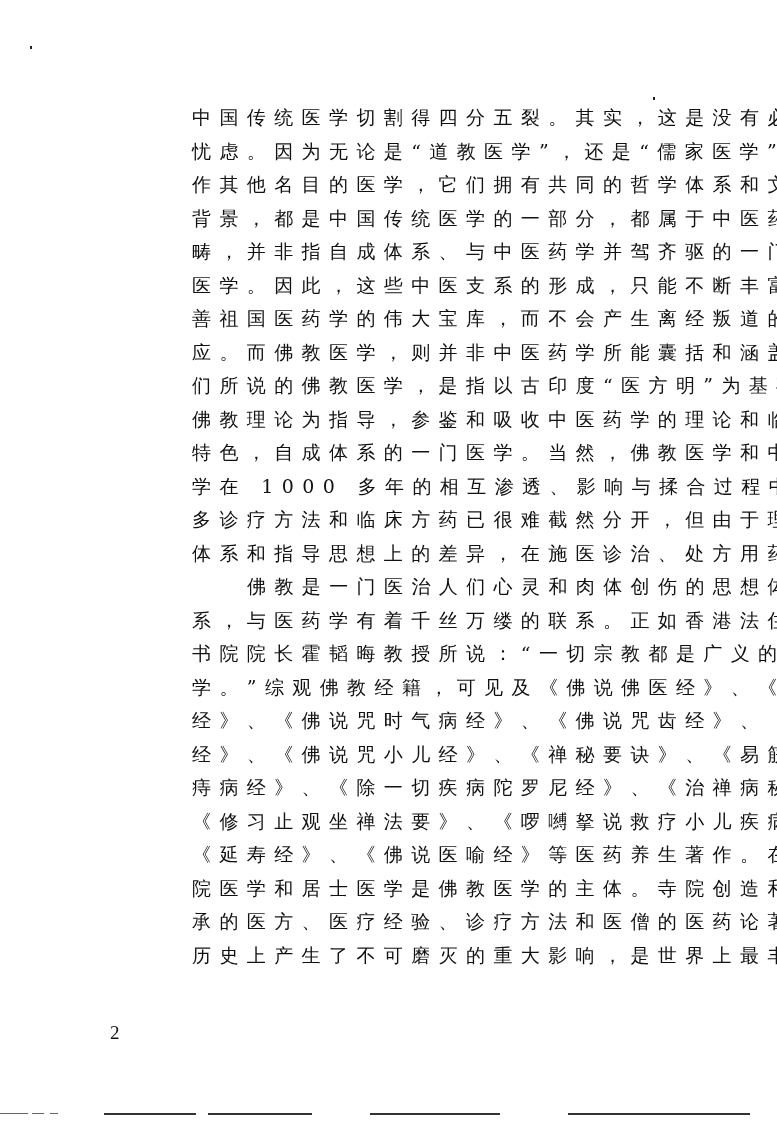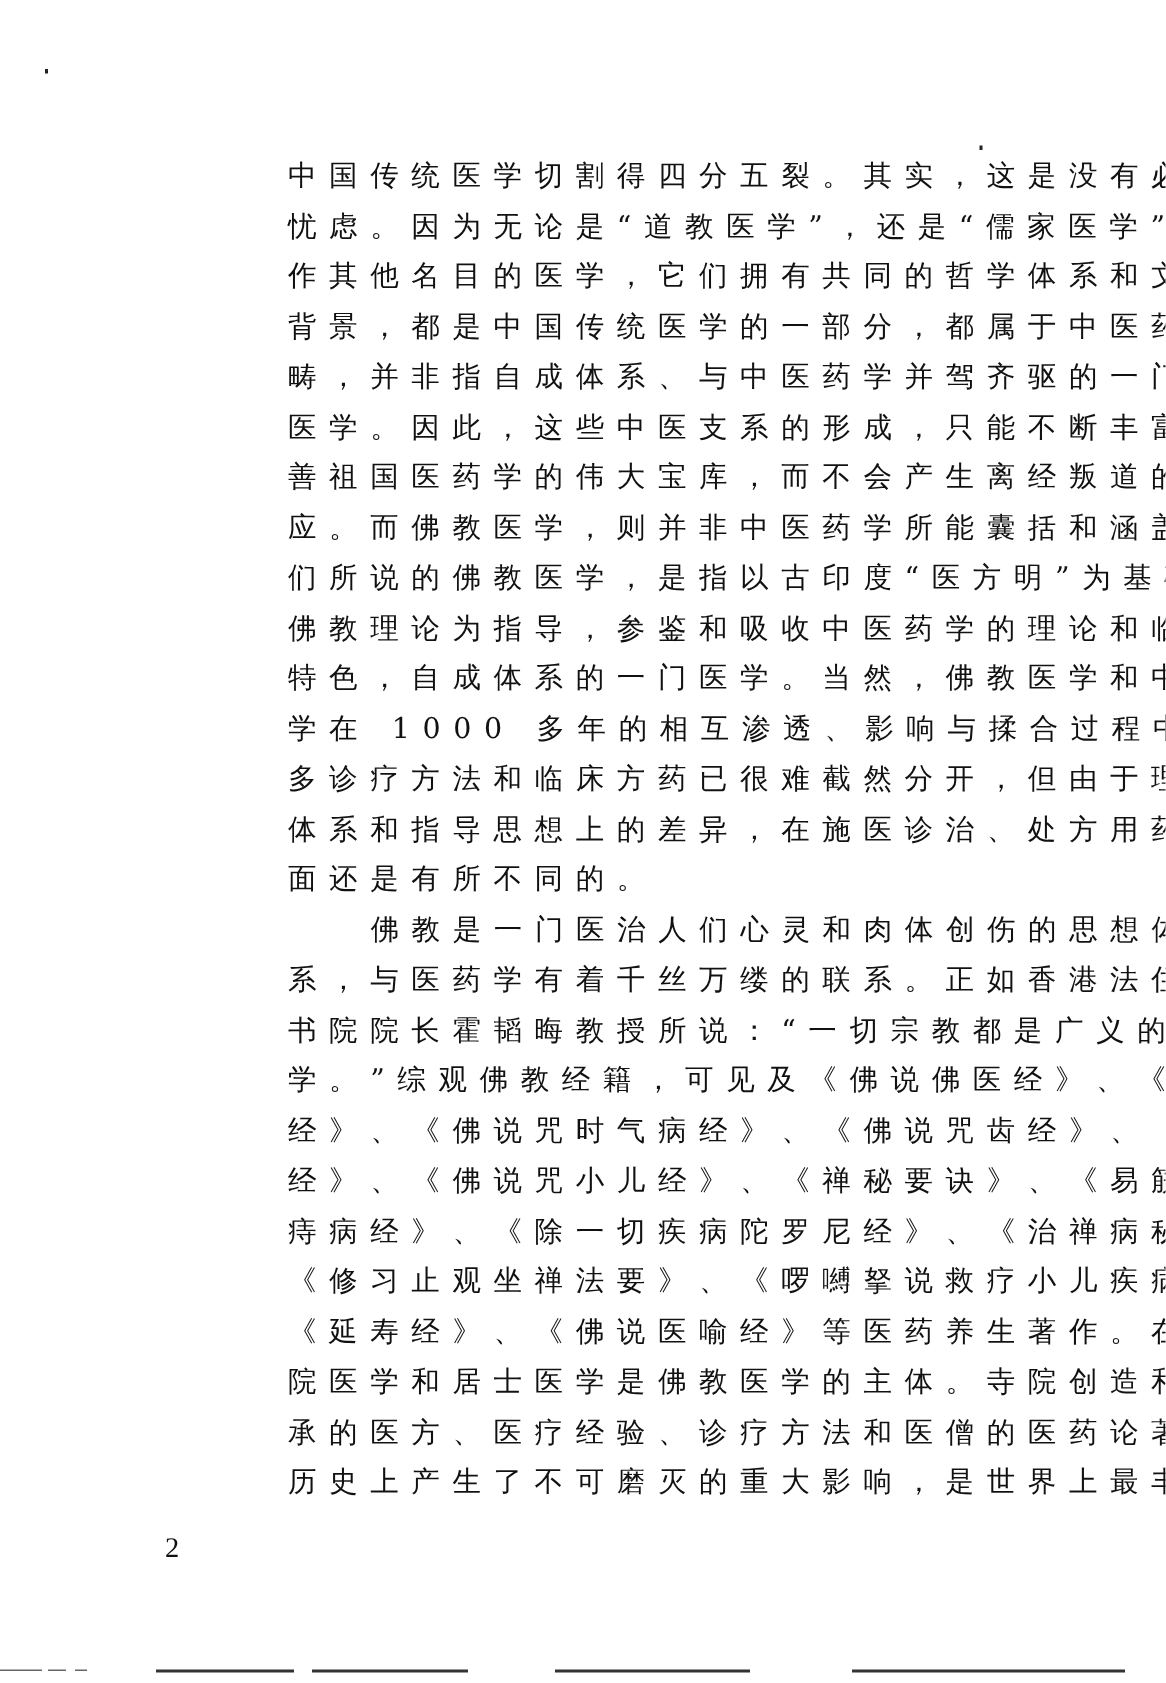--- a/index.html
+++ b/index.html
@@ -81,21 +81,20 @@
       <div class="line">畴，并非指自成体系、与中医药学并驾齐驱的一门传统</div>
       <div class="line">医学。因此，这些中医支系的形成，只能不断丰富和完</div>
       <div class="line">善祖国医药学的伟大宝库，而不会产生离经叛道的效</div>
       <div class="line">应。而佛教医学，则并非中医药学所能囊括和涵盖。我</div>
       <div class="line">们所说的佛教医学，是指以古印度“医方明”为基础，以</div>
       <div class="line">佛教理论为指导，参鉴和吸收中医药学的理论和临床</div>
       <div class="line">特色，自成体系的一门医学。当然，佛教医学和中医药</div>
       <div class="line">学在 1000 多年的相互渗透、影响与揉合过程中，有许</div>
       <div class="line">多诊疗方法和临床方药已很难截然分开，但由于理论</div>
       <div class="line">体系和指导思想上的差异，在施医诊治、处方用药等方</div>
-      <div class="line">面还是有所不同的。</div>
     </div>
     <div class="paragraph">
       <div class="line indent">佛教是一门医治人们心灵和肉体创伤的思想体</div>
       <div class="line">系，与医药学有着千丝万缕的联系。正如香港法住文化</div>
       <div class="line">书院院长霍韬晦教授所说：“一切宗教都是广义的医</div>
       <div class="line">学。”综观佛教经籍，可见及《佛说佛医经》、《佛说胞胎</div>
       <div class="line">经》、《佛说咒时气病经》、《佛说咒齿经》、《佛说咒目</div>
       <div class="line">经》、《佛说咒小儿经》、《禅秘要诀》、《易筋经》、《佛说疗</div>
       <div class="line">痔病经》、《除一切疾病陀罗尼经》、《治禅病秘要经》、</div>
       <div class="line">《修习止观坐禅法要》、《啰嚩拏说救疗小儿疾病经》、</div>

